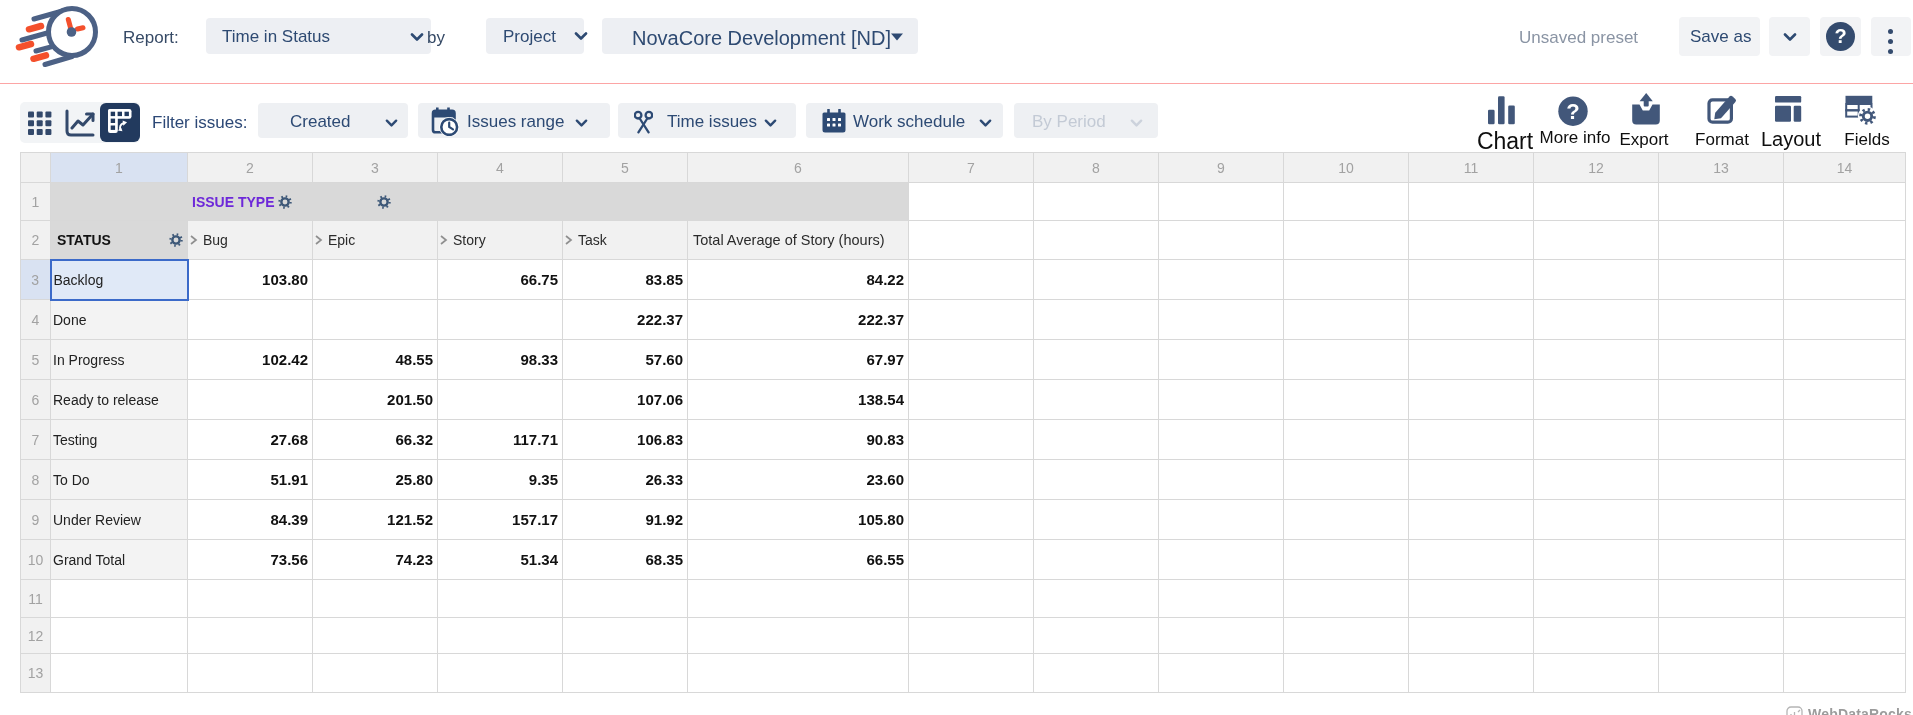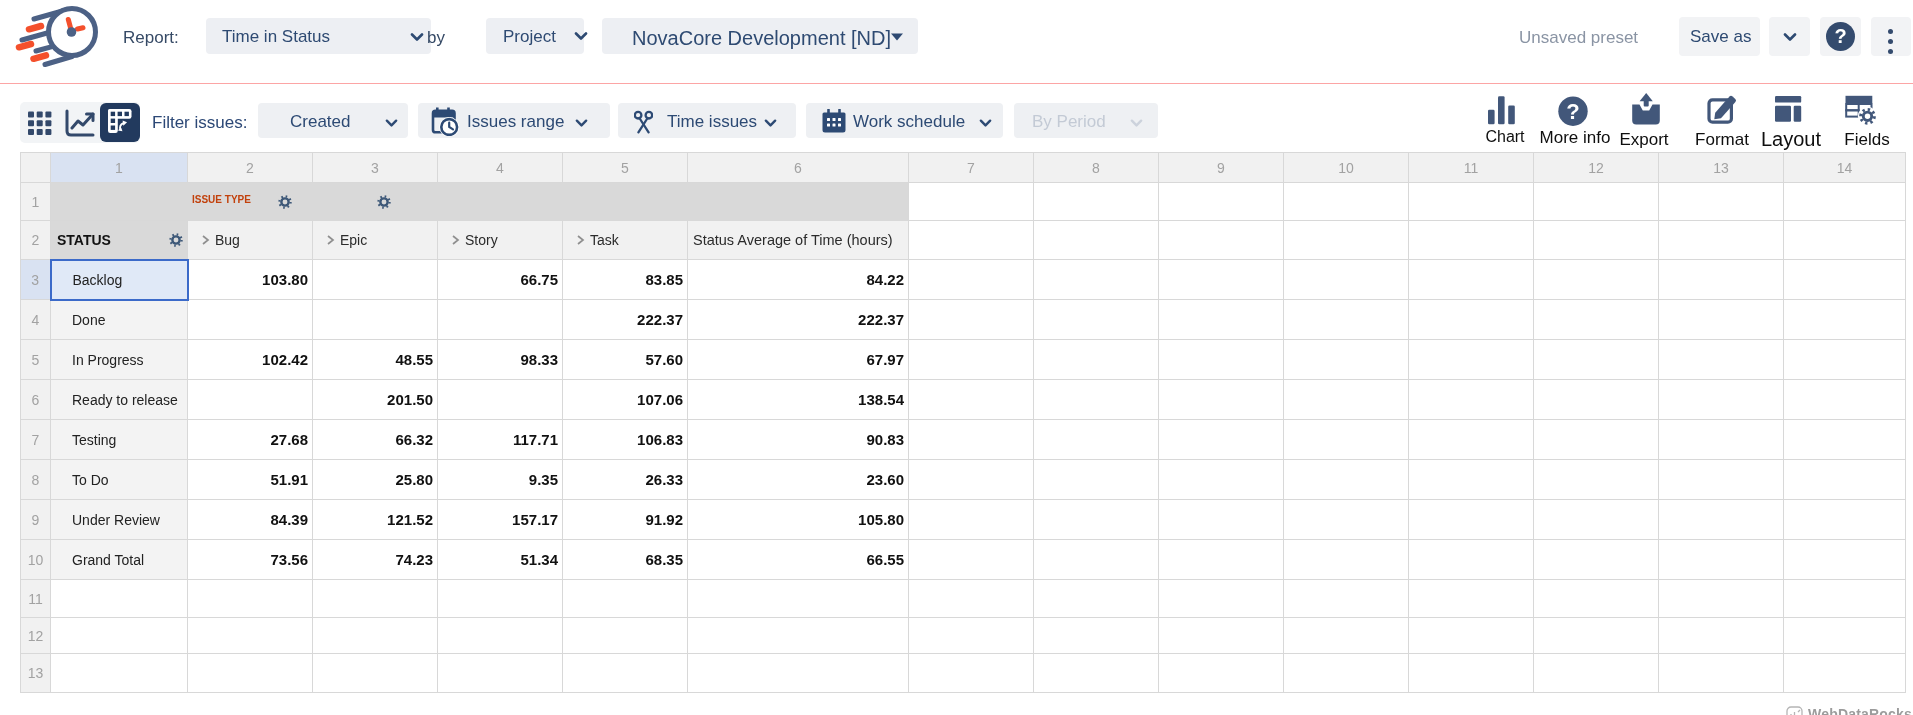--- a/index.html
+++ b/index.html
@@ -11,24 +11,24 @@
 
 #topbar { left:0; top:0; width:1913px; height:84px; background:#fff; border-bottom:1px solid #fca5a5; }
 .tbtn { position:absolute; top:103px; height:35px; background:#eef0f3; border-radius:4px; color:#2d4a74; font-size:17px; }
 .tbtn .lbl { position:absolute; top:9px; }
 
 #grid { left:20px; top:152px; border-collapse:collapse; table-layout:fixed; }
 #grid td { border:1px solid #d8d8d8; font-size:14px; color:#111; overflow:hidden; white-space:nowrap; padding:0; position:relative; vertical-align:middle; }
 #grid td.hd { background:#f1f1f1; color:#a2a2a2; text-align:center; font-size:14px; }
 #grid td.band { background:#d9d9d9; }
 #grid td.rh2 { background:#f1f1f1; color:#2b2b2b; }
-#grid td.lab { background:#f3f3f3; color:#222; padding-left:21px; }
+#grid td.lab { background:#f3f3f3; color:#222; padding-left:2px; }
 #grid td.num { text-align:right; font-weight:bold; padding-right:4px; font-size:15px; }
 #grid td.selhd { background:#d9e2f2; }
-#grid td.rh2 { padding-left:13px; }
+#grid td.rh2 { padding-left:1px; }
 #grid td.rh2 .cv { vertical-align:-1px; margin-right:5px; }
 #grid td#selcell { background:#e0e9f7; border:2px solid #3b6ac9; }
 </style>
 </head>
 <body>
 <div id="topbar" class="abs">
 
   <svg class="abs" style="left:0px;top:0px;" width="102" height="70" viewBox="0 0 102 70">
     <g fill="none" stroke="#4c6185" stroke-width="5" stroke-linecap="round">
       <path d="M34,19 L66,10"></path>
@@ -184,21 +184,21 @@
     </svg>
 </div>
 
 <svg class="abs" style="left:1487px;top:94px;" width="30" height="31" viewBox="0 0 30 31">
   <g fill="#42577a">
       <rect x="1" y="15.7" width="6.6" height="14.6" rx="1.3"></rect>
       <rect x="11" y="2.3" width="6.6" height="28" rx="1.3"></rect>
       <rect x="21.2" y="11.5" width="6.6" height="18.8" rx="1.3"></rect>
     </g>
 </svg>
-<div class="abs" style="left:1445px;top:128px;width:120px;text-align:center;font-size:16px;color:#0f0f0f;">Chart</div>
+<div class="abs" style="left:1445px;top:128px;width:120px;text-align:center;font-size:23px;color:#0f0f0f;">Chart</div>
 <svg class="abs" style="left:1558px;top:96px;" width="30" height="31" viewBox="0 0 30 31">
   <circle cx="15" cy="15.2" r="14.7" fill="#42577a"></circle>
   <text x="15" y="23.2" font-size="22" font-weight="bold" text-anchor="middle" fill="#fff" font-family="Liberation Sans">?</text>
 </svg>
 <div class="abs" style="left:1515px;top:128px;width:120px;text-align:center;font-size:17px;color:#0f0f0f;">More info</div>
 <svg class="abs" style="left:1631px;top:93px;" width="30" height="33" viewBox="0 0 30 33">
   <g fill="#42577a">
     <rect x="12.7" y="3.6" width="5" height="10" rx="1"></rect>
     <polygon points="15.2,0 8.6,8.2 21.8,8.2"></polygon>
     <path d="M1.2,11.5 h7.3 l3.3,6 h6.4 l3.3,-6 h7.3 v16 q0,4 -4,4 h-19.6 q-4,0 -4,-4 Z"></path>
@@ -278,21 +278,21 @@
         <td class="hd">9</td>
         <td class="hd">10</td>
         <td class="hd">11</td>
         <td class="hd">12</td>
         <td class="hd">13</td>
         <td class="hd">14</td>
 </tr>
 <tr style="height:38px">
 <td class="hd">1</td>
 <td class="band" colspan="6" id="bandcell">
-  <span class="abs" style="left:141px;top:11px;font-weight:bold;font-size:10px;color:#c2410c;">ISSUE TYPE</span>
+  <span class="abs" style="left:141px;top:11px;font-weight:bold;font-size:14px;color:#6d28d9;">ISSUE TYPE</span>
   <svg class="abs gearsvg" style="left:227px;top:12px;" width="14" height="14" viewBox="0 0 20 20">
             <circle cx="10" cy="10" r="5.2" fill="none" stroke="#3d5878" stroke-width="3.4"></circle>
             <circle cx="10" cy="10" r="8" fill="none" stroke="#3d5878" stroke-width="3.2" stroke-dasharray="2.3,3.98"></circle>
           </svg>
   <span class="abs" style="left:251px;top:11px;font-weight:bold;font-size:14px;color:#111;margin-top:37px;">ASSIGNEE</span>
   <svg class="abs gearsvg" style="left:326px;top:12px;" width="14" height="14" viewBox="0 0 20 20">
             <circle cx="10" cy="10" r="5.2" fill="none" stroke="#3d5878" stroke-width="3.4"></circle>
             <circle cx="10" cy="10" r="8" fill="none" stroke="#3d5878" stroke-width="3.2" stroke-dasharray="2.3,3.98"></circle>
           </svg>
 </td>
@@ -319,21 +319,21 @@
           </svg><span>Bug</span></td>
 <td class="rh2"><svg class="cv" width="9" height="12" viewBox="0 0 9 12">
             <path d="M2,2 L7,6 L2,10" fill="none" stroke="#8f8f8f" stroke-width="1.7"></path>
           </svg><span>Epic</span></td>
 <td class="rh2"><svg class="cv" width="9" height="12" viewBox="0 0 9 12">
             <path d="M2,2 L7,6 L2,10" fill="none" stroke="#8f8f8f" stroke-width="1.7"></path>
           </svg><span>Story</span></td>
 <td class="rh2"><svg class="cv" width="9" height="12" viewBox="0 0 9 12">
             <path d="M2,2 L7,6 L2,10" fill="none" stroke="#8f8f8f" stroke-width="1.7"></path>
           </svg><span>Task</span></td>
-<td class="rh2" style="padding-left:5px;font-size:14.5px;">Status Average of Time (hours)</td>
+<td class="rh2" style="padding-left:5px;font-size:14.5px;">Total Average of Story (hours)</td>
 <td></td>
         <td></td>
         <td></td>
         <td></td>
         <td></td>
         <td></td>
         <td></td>
         <td></td>
 </tr>
 <tr style="height:40px">

